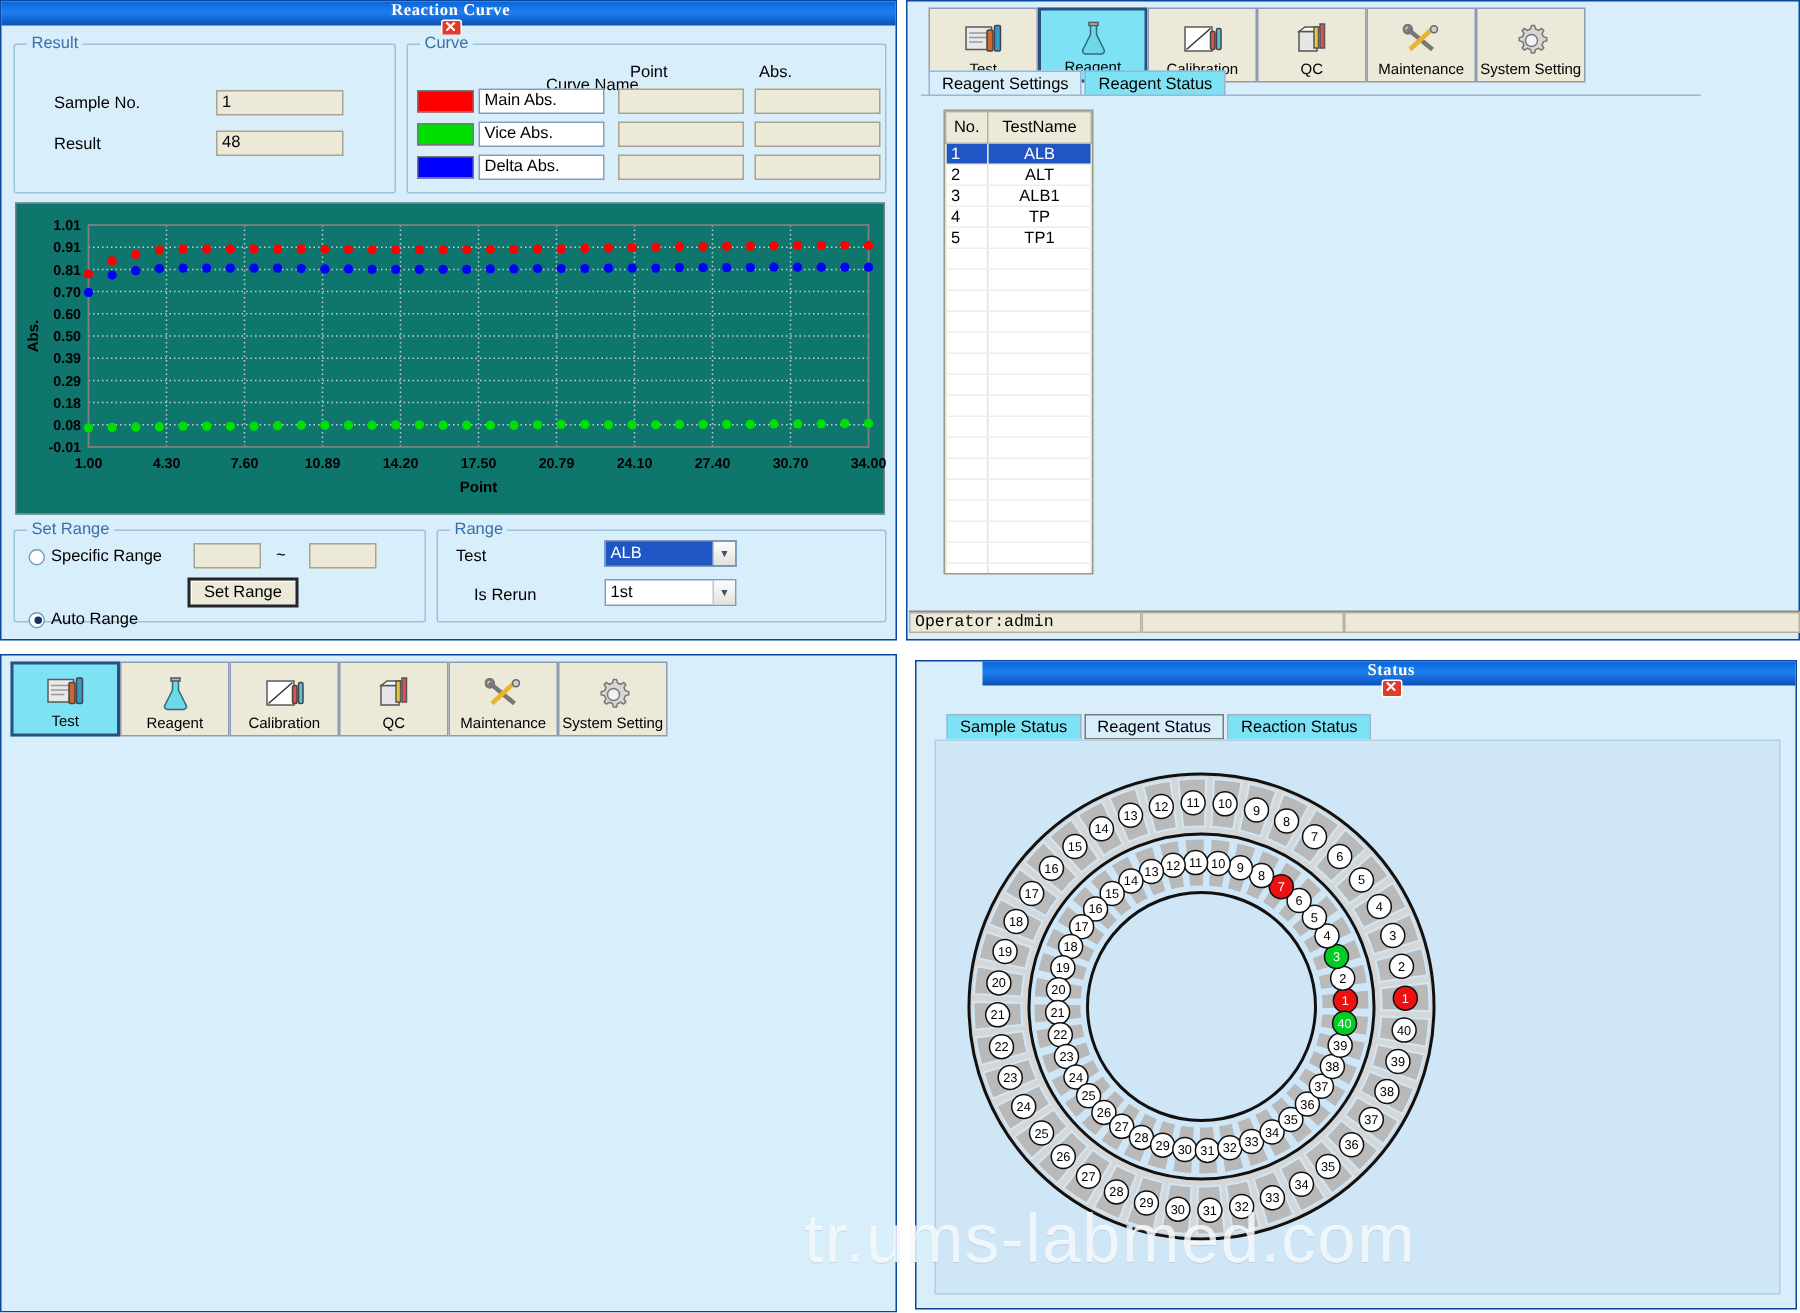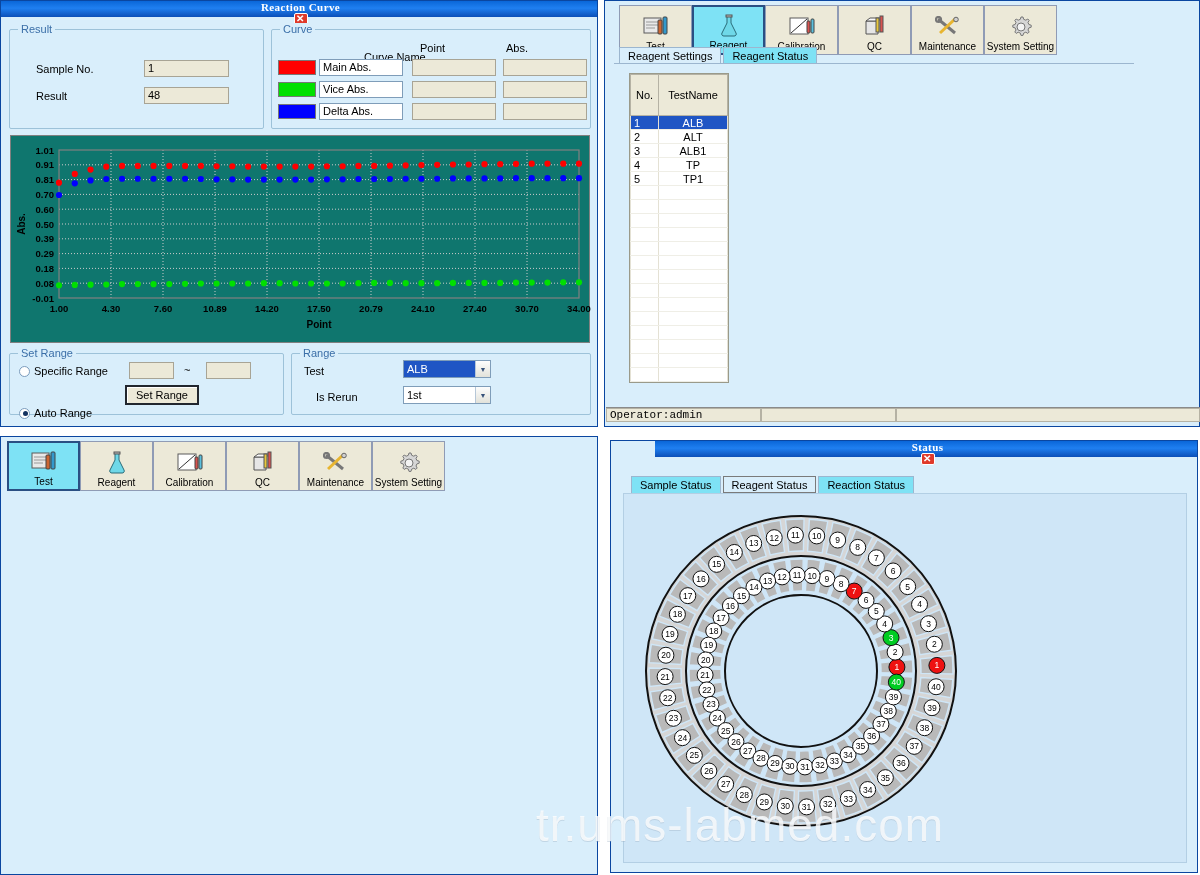--- a/index.html
+++ b/index.html
@@ -101,21 +101,21 @@
     background:#d9eefb; border:1px solid #9cb6cf; border-bottom:none; cursor:pointer;
     margin-right:2px;
   }
   .tab.active { background:#7ee2f5; }
   .tab.cur { background:#d9eefb; border:1px solid #7a7a7a; }
 
   
   table.lst { border-collapse: collapse; width:100%; font-size:11px; background:#fff;}
   table.lst th {
     background:#ece9d8; border:1px solid #b5b2a4; font-weight:normal; height:15px;
-    font-size:11px; padding:14px 2px;
+    font-size:11px; padding:4px 2px;
   }
   table.lst td { border-left:1px solid #e4e1d4; border-right:1px solid #e4e1d4;
                  border-bottom:1px solid #efeee6; height:14px; padding:0 3px; text-align:center;}
   tr.selrow td { background:#1f55c4; color:#fff; }
 
   
   .chartbox { position:absolute; background:#0f766e; border:1px solid #808080; }
 
   
   .sbar { position:absolute; display:flex; height:15px; border-top:1px solid #8a8a8a; }

